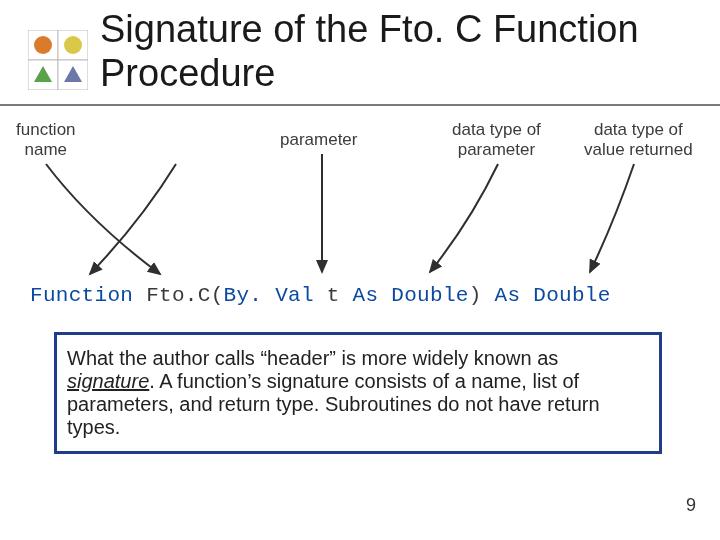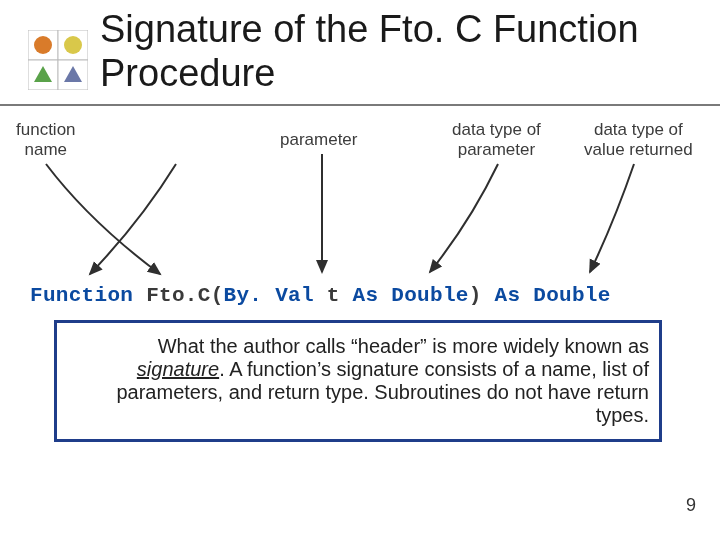--- a/index.html
+++ b/index.html
@@ -57,35 +57,34 @@
     white-space: pre;
   }
   .codebar {
     position: absolute;
     left: 30px;
     top: 284px;
     font-family: "Courier New", Courier, monospace;
     font-size: 21px;
     letter-spacing: 0.3px;
     white-space: nowrap;
-    font-weight: bold;
   }
   .kw   { color: #0b4aa0; }
   .name { color: #3a3a3a; }
   .pun  { color: #3a3a3a; }
   .note {
     position: absolute;
     left: 54px;
-    top: 320px;
+    top: 332px;
     width: 608px;
     border: 3px solid #1f3d8a;
     padding: 12px 10px 12px 10px;
     font-size: 20px;
     color: #222;
-    text-align: right;
+    text-align: left;
     background: #fff;
     box-sizing: border-box;
   }
   .note em { font-style: italic; text-decoration: underline; }
   .pagenum {
     position: absolute;
     right: 24px;
     bottom: 24px;
     font-size: 18px;
     color: #333;

